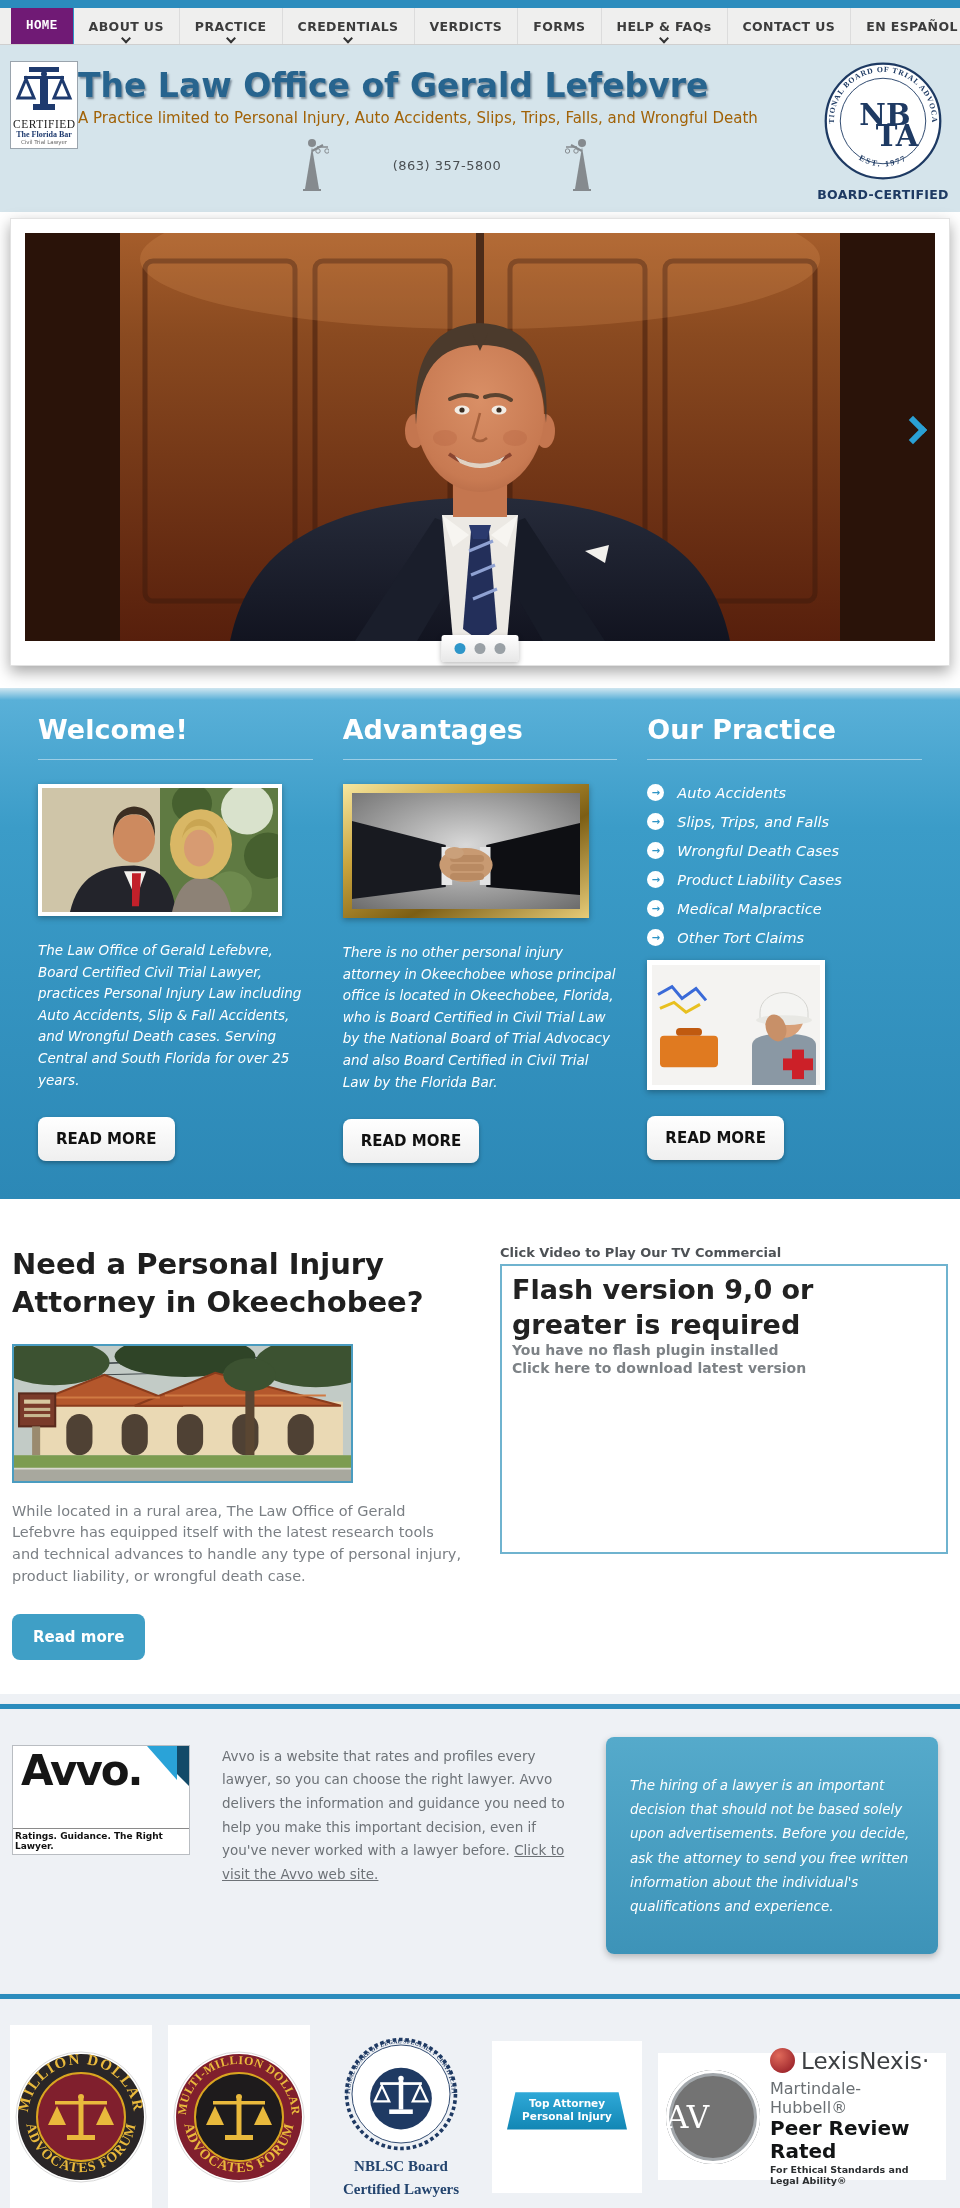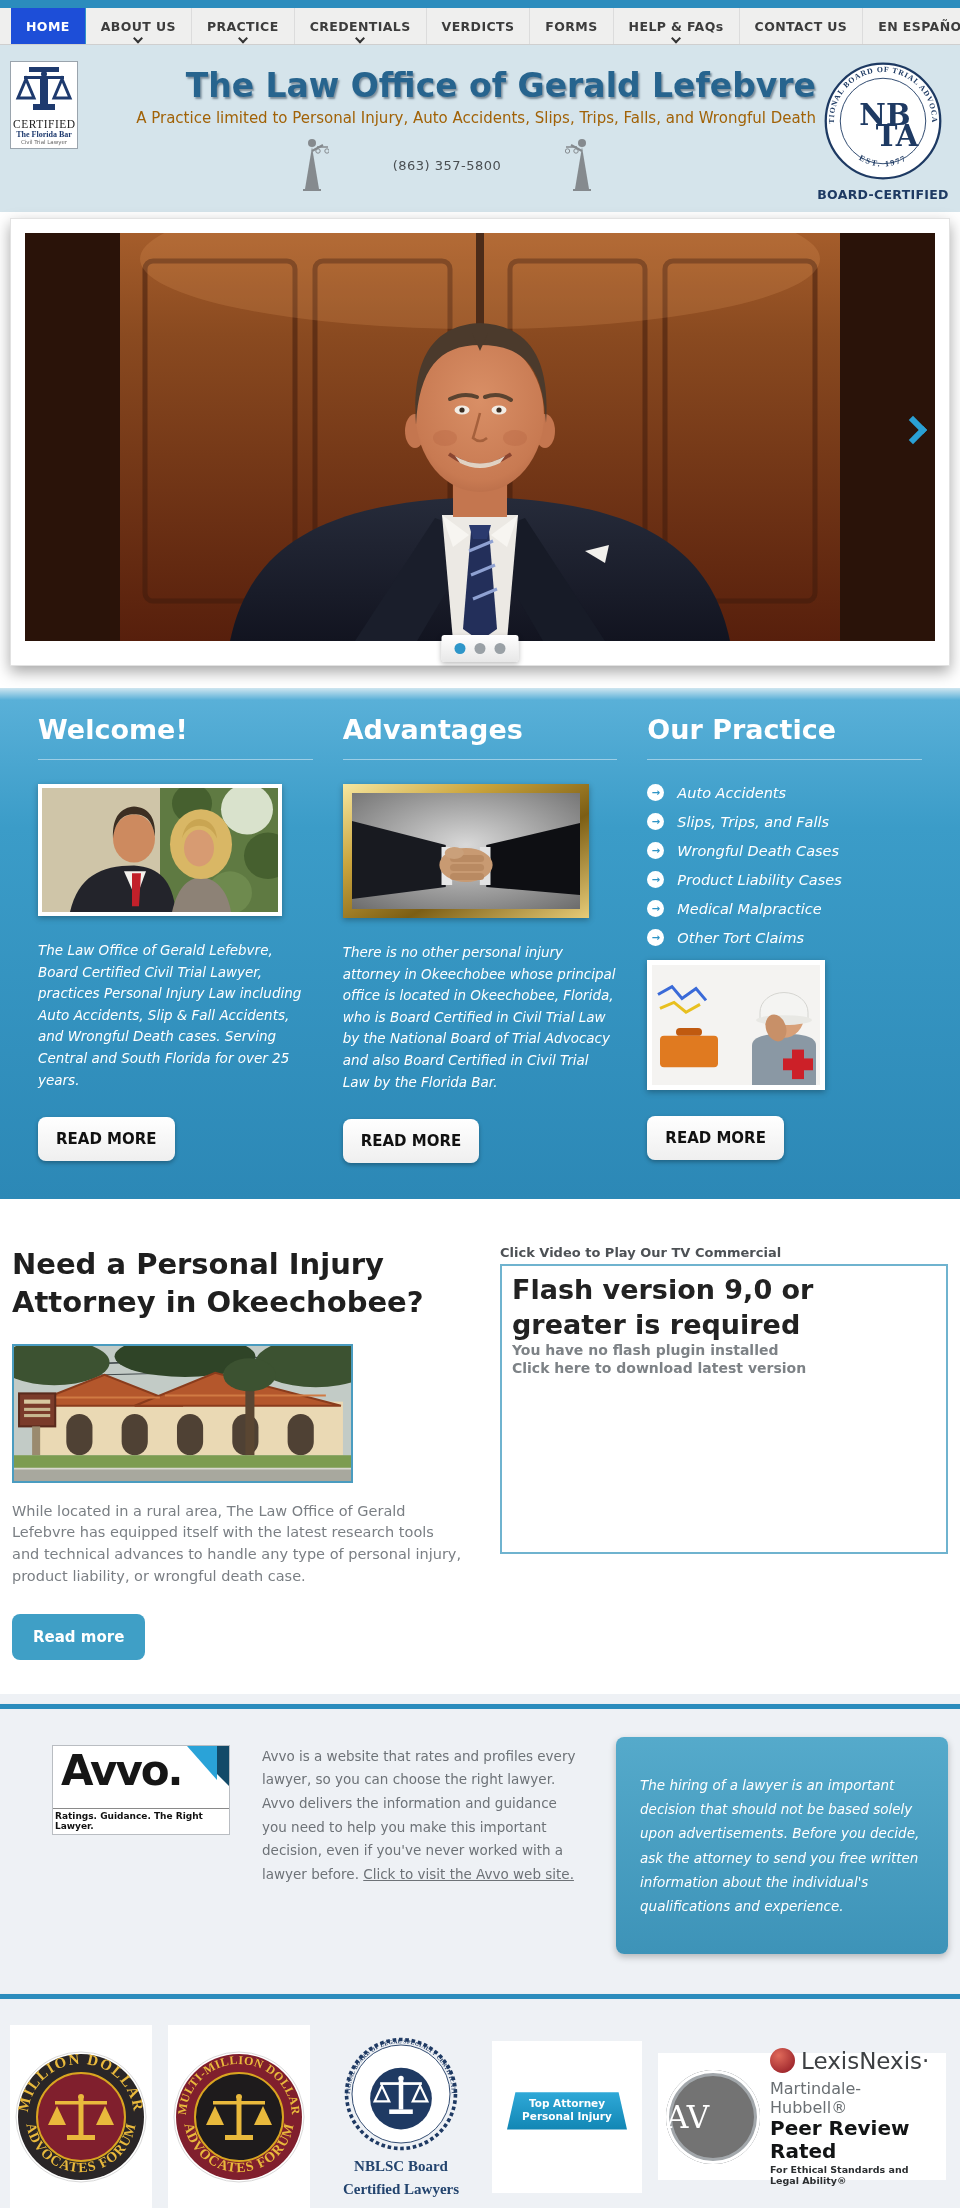--- a/index.html
+++ b/index.html
@@ -2,30 +2,30 @@
 <html><head>
 <meta charset="utf-8">
 <style>
   * { box-sizing: border-box; margin: 0; padding: 0; }
   body { width: 960px; margin: 0 auto; background: #fff; font-family: "DejaVu Sans", sans-serif; }
 
   
   .topbar { height: 8px; background: #2b8cbd; }
   .nav { display: flex; background: #efefee; border-bottom: 1px solid #cfcfcf; height: 37px; padding-left: 11px; }
   .nav-item { position: relative; display: flex; align-items: center; padding: 0 15px; font-size: 12.5px; font-weight: bold; color: #3c3c3c; border-right: 1px solid #dcdcdc; cursor: pointer; letter-spacing: .4px; white-space: nowrap; }
-  .nav-item.active { background: #1d4ed8; color: #fff; border-right-color: #2e94c6; }
+  .nav-item.active { background: #701a75; color: #fff; border-right-color: #2e94c6; font-family: Liberation Mono, monospace; }
   .caret { position: absolute; bottom: 2px; left: 50%; width: 7px; height: 7px; border-right: 2px solid #333; border-bottom: 2px solid #333; transform: translateX(-50%) rotate(45deg); }
 
   
   .header { background: #d5e4eb; display: flex; padding: 16px 10px 10px; align-items: flex-start; }
   .cert-badge { width: 68px; background: #fff; border: 1px solid #9aa4ad; padding: 4px 2px 3px; text-align: center; }
   .cert-line1 { font-family: "Liberation Serif", serif; font-size: 11.5px; letter-spacing: .5px; color: #1c1c1c; margin-top: 2px; }
   .cert-line2 { font-family: "Liberation Serif", serif; font-size: 8px; font-weight: bold; color: #1e3a6e; }
   .cert-line3 { font-size: 5.5px; color: #666; }
-  .header-center { flex: 1; text-align: right; padding-top: 6px; }
+  .header-center { flex: 1; text-align: left; padding-top: 6px; }
   .site-title { font-size: 33px; font-weight: bold; color: #27648e; text-shadow: 1.5px 2px 2px rgba(35,55,75,.5); line-height: 1.15; }
   .site-subtitle { font-size: 15px; color: #a16207; margin-top: 4px; }
   .phone-row { display: flex; justify-content: center; align-items: flex-end; gap: 64px; margin-top: 10px; }
   .phone { font-size: 13px; color: #4a4f52; letter-spacing: .5px; padding-bottom: 18px; }
   .nbta { width: 134px; text-align: center; }
   .nbta-caption { font-size: 12.5px; font-weight: bold; color: #1e3a63; letter-spacing: .3px; margin-top: 2px; }
 
   
   .hero-frame { margin: 6px 10px 22px; background: #fff; border: 1px solid #e2e2e2; box-shadow: 0 6px 14px rgba(0,0,0,.35); padding: 14px 14px 24px; position: relative; }
   .hero-photo { height: 408px; position: relative; overflow: hidden; background: #2a1309; }
@@ -66,21 +66,21 @@
   .flash-title { font-size: 27px; font-weight: bold; color: #222; line-height: 1.3; }
   .flash-line1 { font-size: 14px; font-weight: bold; color: #7d8286; }
   .flash-line2 { font-size: 14px; font-weight: bold; color: #7d8286; margin-top: 2px; }
 
   
   .rule-wrap { background: #eef1f5; padding-top: 10px; }
   .rule-bar { height: 5px; background: #2b8cbd; box-shadow: 0 3px 4px rgba(0,0,0,.28); }
 
   
   .avvo { background: #eef1f5; padding: 36px 12px 30px; display: flex; gap: 32px; align-items: flex-start; }
-  .avvo-logo { width: 178px; height: 90px; background: #fff; border: 1px solid #b9bdc2; position: relative; overflow: hidden; flex: 0 0 178px; margin-left: 40px; }
+  .avvo-logo { width: 178px; height: 110px; background: #fff; border: 1px solid #b9bdc2; position: relative; overflow: hidden; flex: 0 0 178px; }
   .avvo-word { font-size: 42px; font-weight: bold; color: #161616; letter-spacing: -2px; padding: 4px 0 0 8px; line-height: 1.0; }
   .avvo-tri-dark { position: absolute; top: 0; right: 0; width: 0; height: 0; border-left: 40px solid transparent; border-top: 40px solid #134a68; }
   .avvo-tri-light { position: absolute; top: 0; right: 12px; width: 0; height: 0; border-left: 30px solid transparent; border-top: 34px solid #2aa3d8; }
   .avvo-tagline { position: absolute; bottom: 0; left: 0; right: 0; border-top: 1px solid #8a8a8a; font-size: 9px; font-weight: bold; color: #111; padding: 2px 0 3px 2px; background: #fff; }
   .avvo-para { flex: 1; max-width: 352px; color: #6d7277; font-size: 13.5px; line-height: 1.75; }
   .avvo-link { color: #6d7277; text-decoration: underline; cursor: pointer; }
   .avvo-box { width: 332px; flex: 0 0 332px; background: linear-gradient(#55aacb, #3d93b8); border-radius: 8px; padding: 36px 24px; color: #fff; font-style: italic; font-size: 13.5px; line-height: 1.8; box-shadow: 0 3px 7px rgba(0,0,0,.25); margin-top: -8px; }
 
   
   .badges { background: #eef1f5; padding: 26px 10px 28px; display: flex; align-items: center; gap: 16px; }

